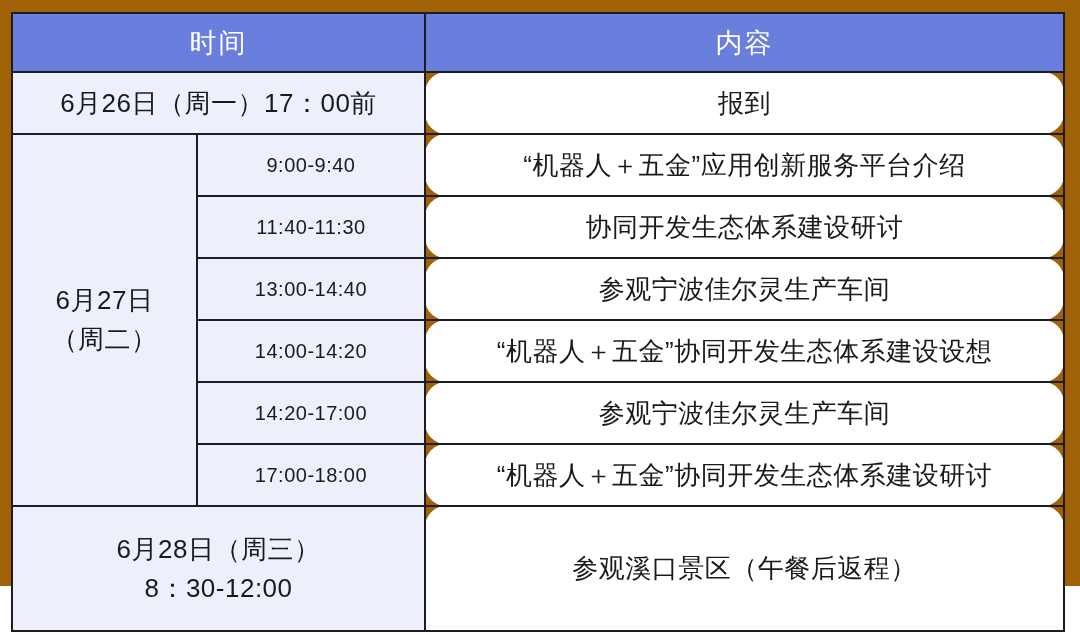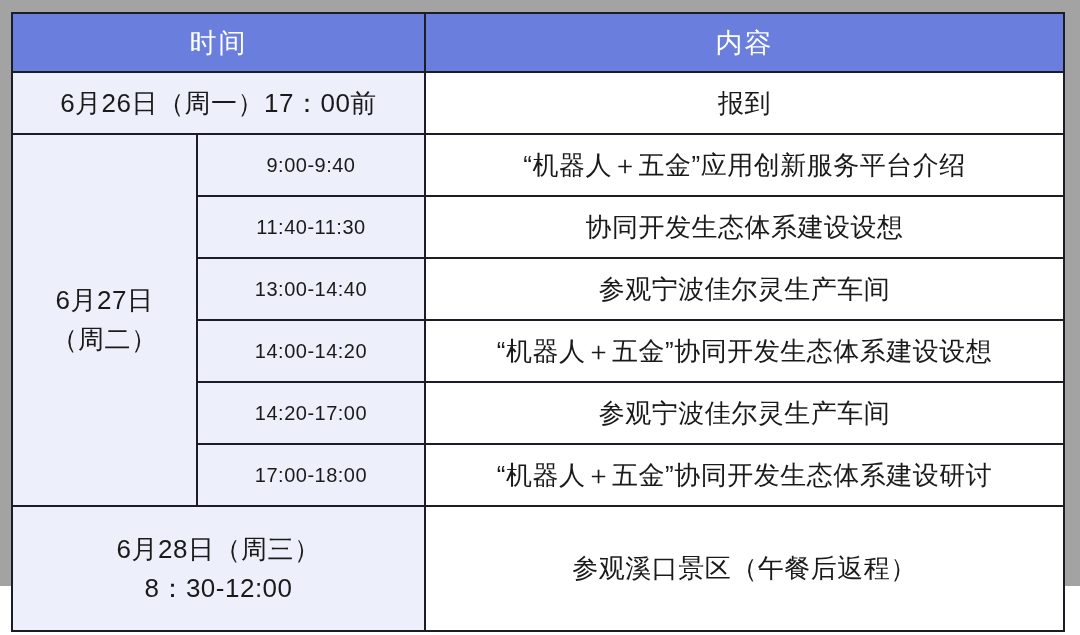--- a/index.html
+++ b/index.html
@@ -12,21 +12,21 @@
     height: 635px;
     font-family: "Liberation Sans", "DejaVu Sans", sans-serif;
     color: #1a1a1a;
     overflow: hidden;
   }
 
   .sheet {
     position: relative;
     width: 1080px;
     height: 586px;
-    background: #a3a3a3;
+    background: #a16207;
   }
 
   table.schedule {
     position: absolute;
     left: 11px;
     top: 12px;
     width: 1052px;
     height: 611px;
     border-collapse: collapse;
     table-layout: fixed;
@@ -67,20 +67,21 @@
     background: #EDF0FB;
     font-size: 20px;
     letter-spacing: 0.5px;
   }
 
   
   .content-cell {
     background: #ffffff;
     font-size: 26px;
     letter-spacing: 0.5px;
+    border-radius: 21px;
   }
 
   .row-h { height: 62px; }
   .row-first { height: 62px; }
   .row-last { height: 125px; }
 
   .two-line { line-height: 1.5; }
 </style>
 </head>
 <body>
@@ -109,21 +110,21 @@
         <td class="time-cell big two-line" rowspan="6">
           <div>6月27日</div>
           <div>（周二）</div>
         </td>
         <td class="time-slot">9:00-9:40</td>
         <td class="content-cell">“机器人＋五金”应用创新服务平台介绍</td>
       </tr>
 
       <tr class="row-h">
         <td class="time-slot">11:40-11:30</td>
-        <td class="content-cell">协同开发生态体系建设设想</td>
+        <td class="content-cell">协同开发生态体系建设研讨</td>
       </tr>
 
       <tr class="row-h">
         <td class="time-slot">13:00-14:40</td>
         <td class="content-cell">参观宁波佳尔灵生产车间</td>
       </tr>
 
       <tr class="row-h">
         <td class="time-slot">14:00-14:20</td>
         <td class="content-cell">“机器人＋五金”协同开发生态体系建设设想</td>

